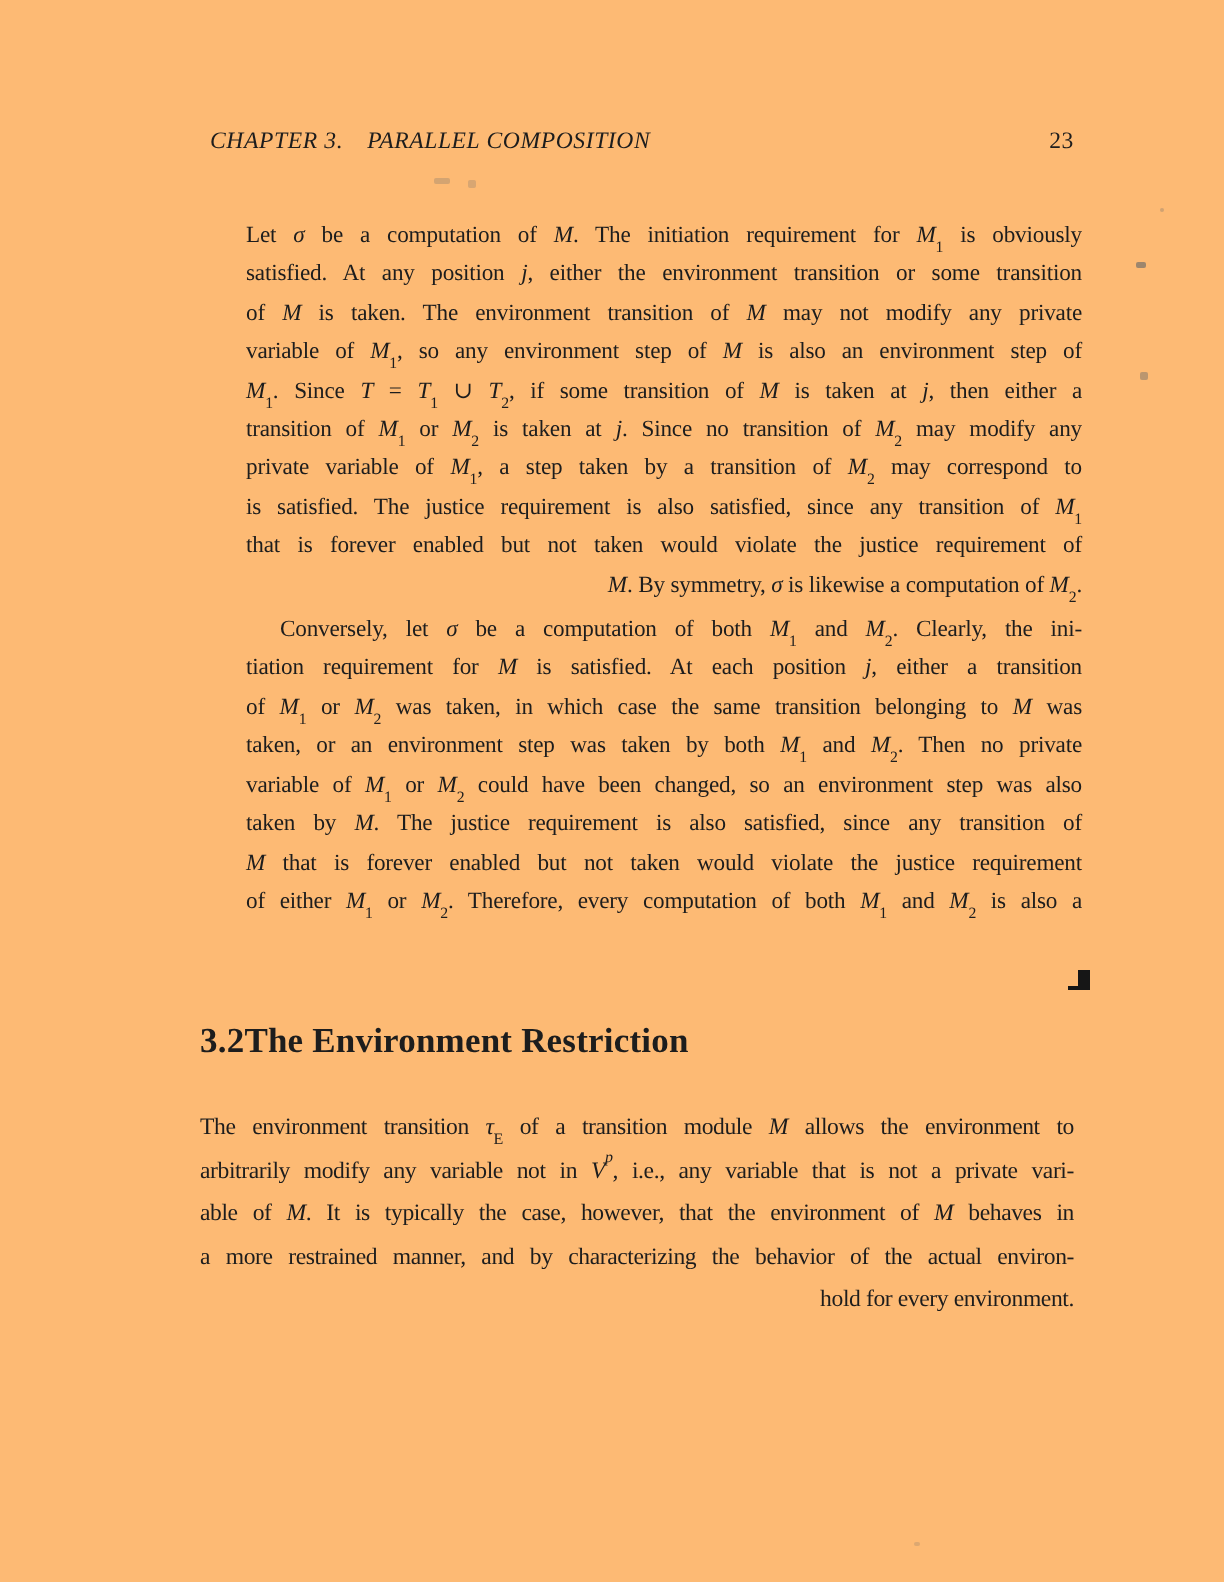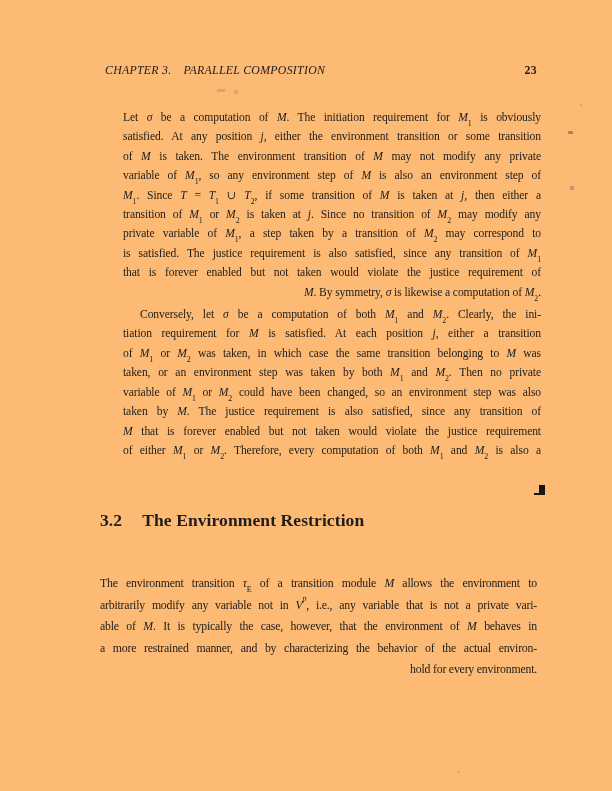--- a/index.html
+++ b/index.html
@@ -29,21 +29,20 @@
     font-size: 11.8px;
     letter-spacing: 0.3px;
   }
   .running-header .chapter {
     font-style: italic;
   }
   .running-header .chapter .gap { display:inline-block; width: 12px; }
   .running-header .pageno {
     font-style: normal;
     font-size: 11.8px;
-    font-weight: bold;
   }
 
   
   .proof {
     position: absolute;
     top: 108px;
     left: 123px;
     width: 418px;
     font-size: 11.6px;
     letter-spacing: -0.1px;
@@ -98,26 +97,26 @@
   .section-heading {
     position: absolute;
     top: 507px;
     left: 100px;
     width: 440px;
     font-weight: bold;
     font-size: 17.5px;
     line-height: 26px;
     letter-spacing: 0.1px;
   }
-  .section-heading .num { margin-right: 20px; }
+  .section-heading .num { }
 
   
   .bodytext {
     position: absolute;
-    top: 573px;
+    top: 553px;
     left: 100px;
     width: 437px;
     font-size: 11.8px;
     letter-spacing: -0.2px;
   }
   .bodytext .tline { line-height: 21.6px; }
 
   
   .speck {
     position: absolute;

